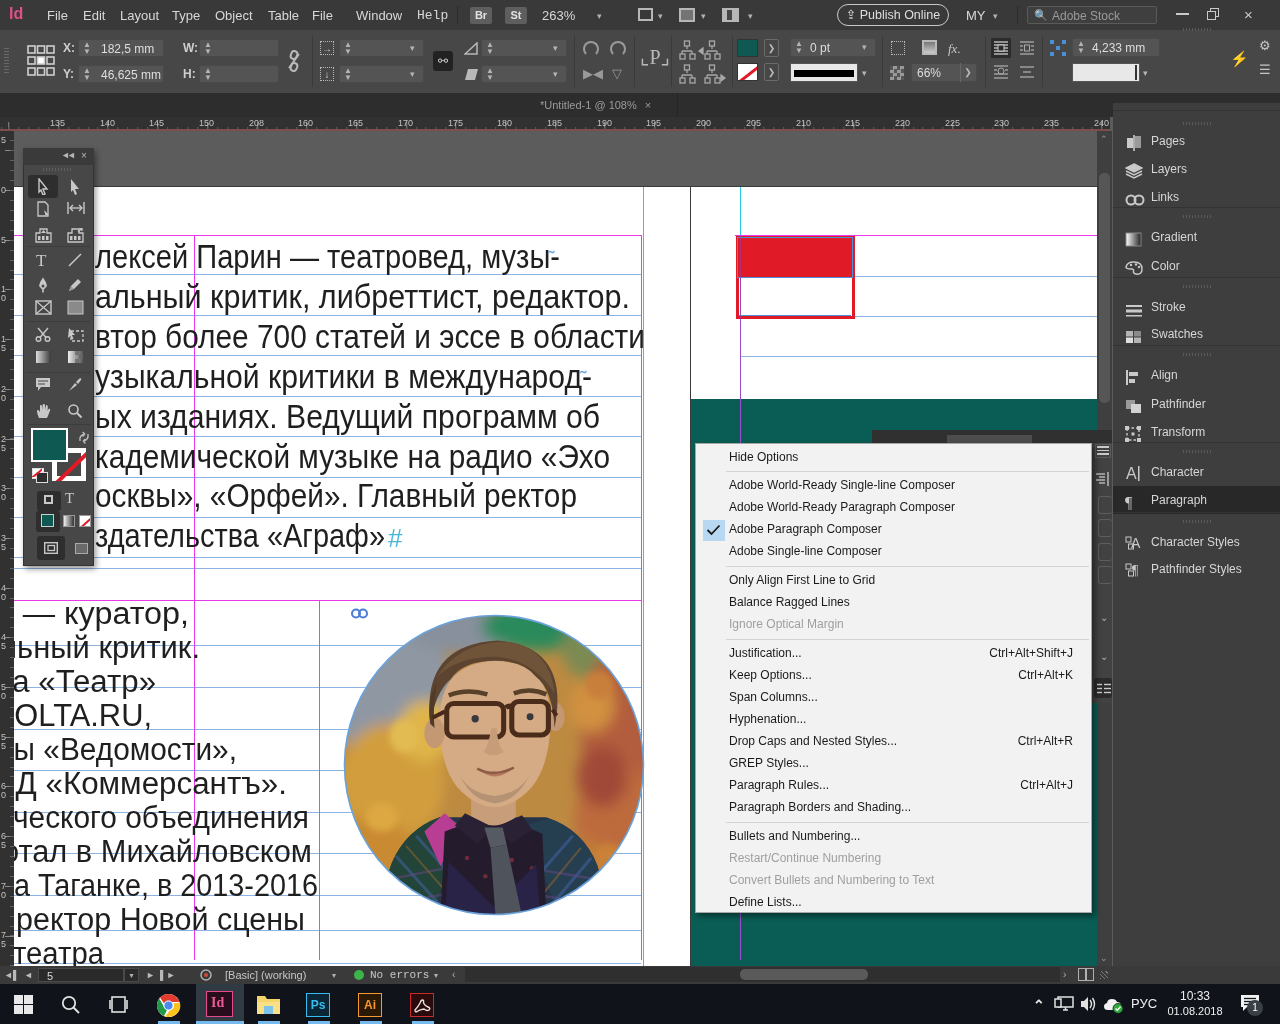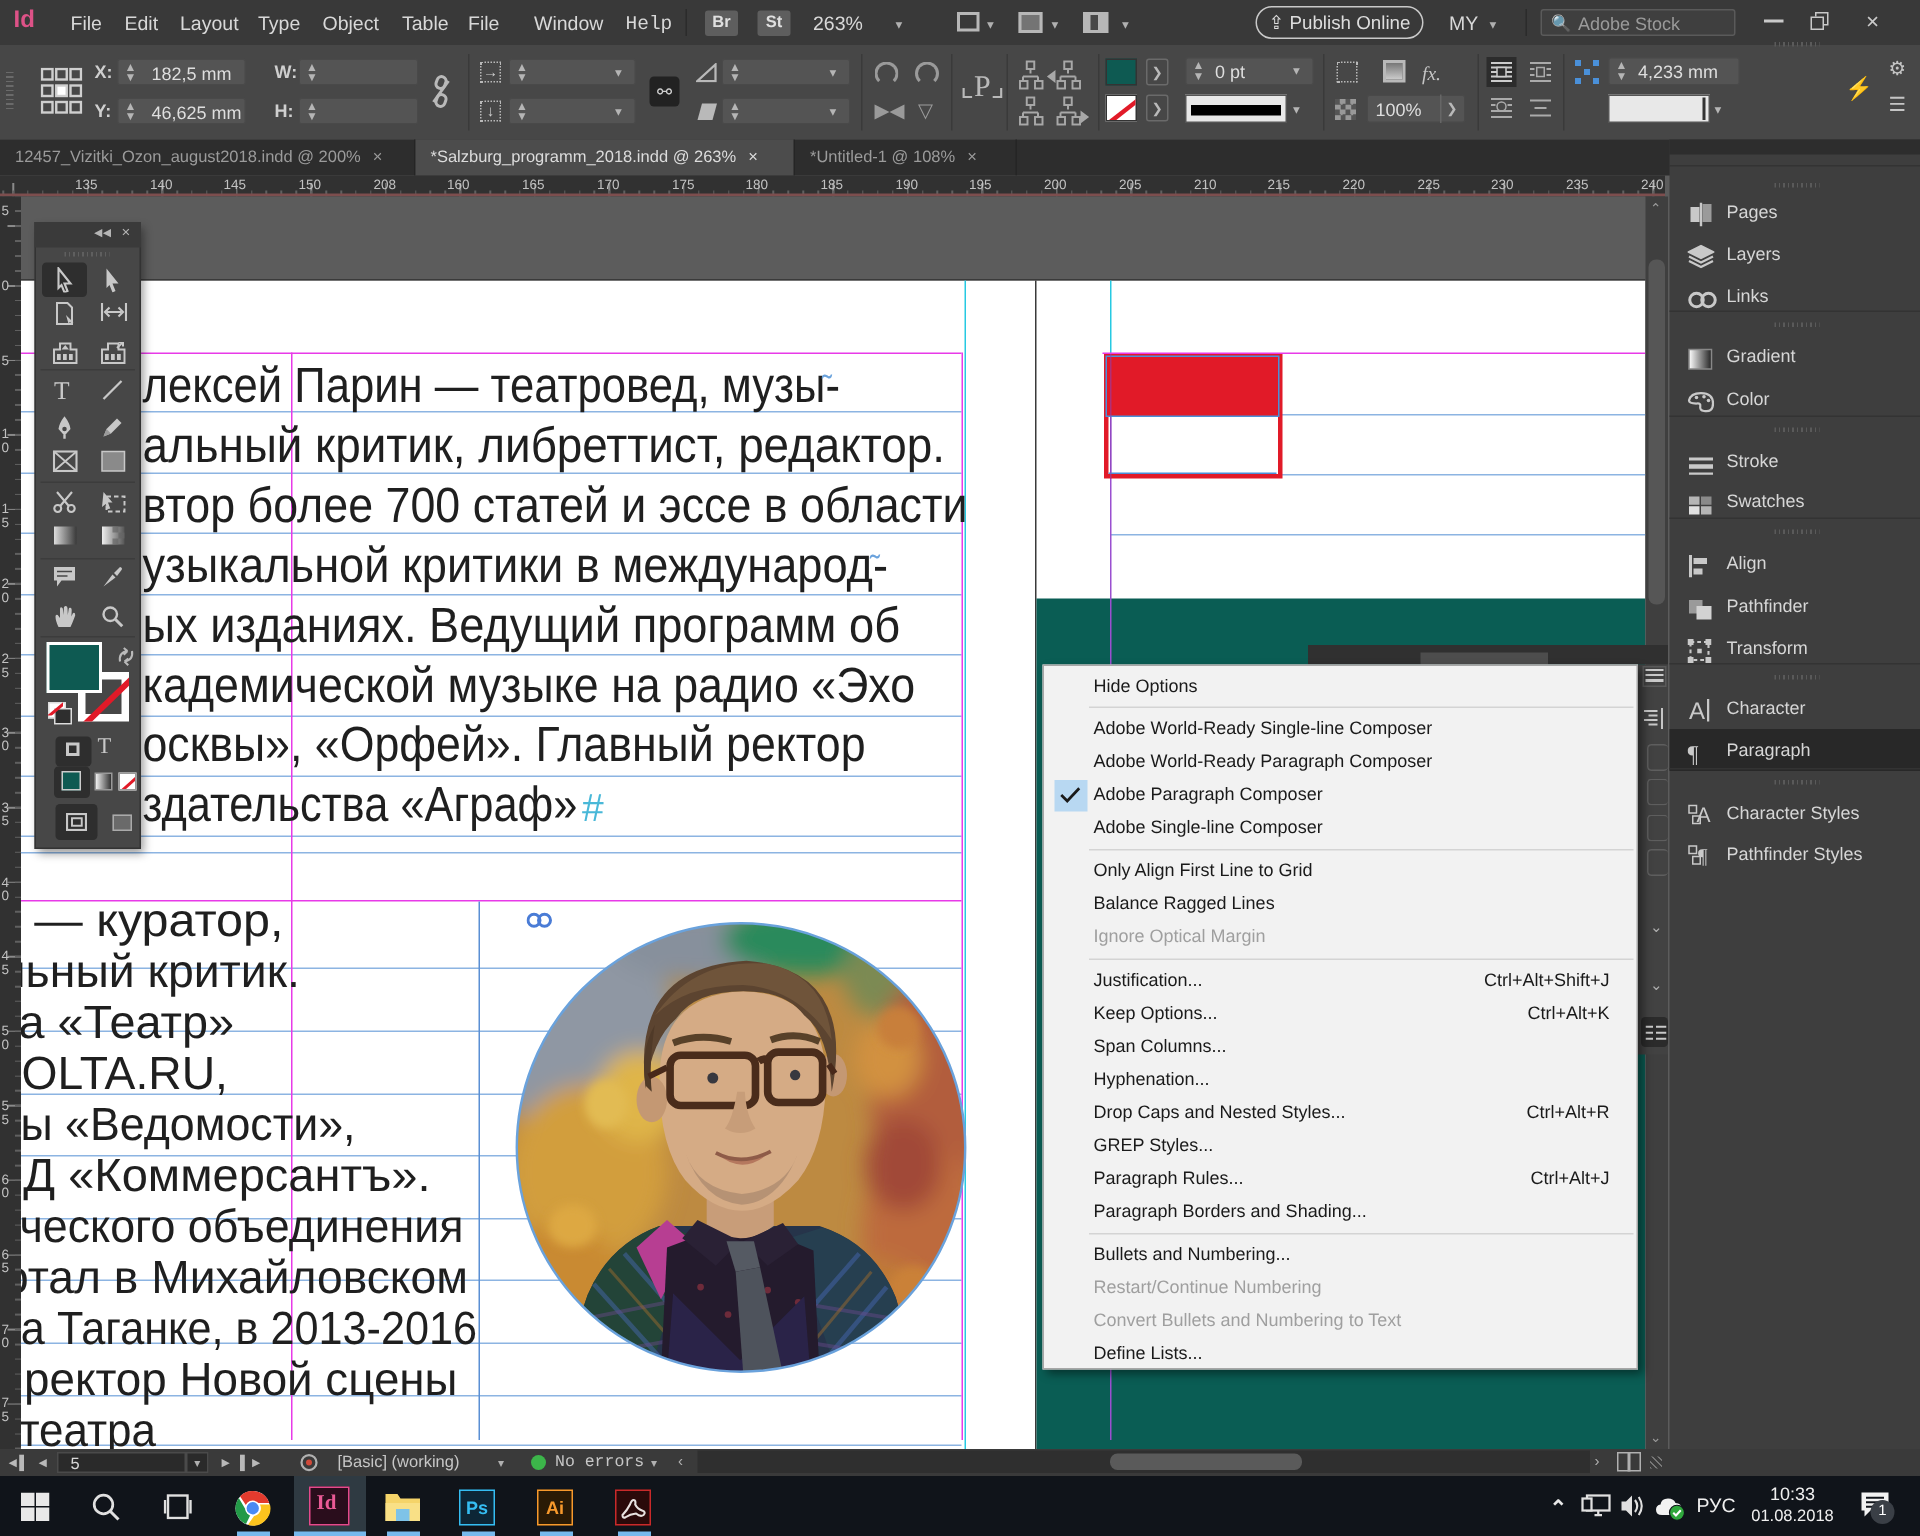--- a/index.html
+++ b/index.html
@@ -205,21 +205,21 @@
         <div style="position:absolute;left:3px;top:6px;width:60px;height:7px;background:#000;"></div>
       </div>
     <div class="chev" style="left:862px;top:38px;">▾</div>
     <div class="vsep" style="left:882px;"></div>
 
     <div class="abs" style="left:891px;top:11px;width:14px;height:14px;border:1.5px dotted #b9b9b9;"></div>
     <div class="abs" style="left:922px;top:10px;width:15px;height:15px;border:2px solid #b9b9b9;background:linear-gradient(to bottom,#777,#ccc);"></div>
     <div class="abs" style="left:948px;top:11px;color:#c5c5c5;font-size:13px;font-style:italic;font-family:'Liberation Serif',serif;">fx.</div>
     <div class="abs" style="left:890px;top:36px;width:14px;height:14px;background:repeating-conic-gradient(#999 0 25%,#555 0 50%) 0 0/7px 7px;"></div>
     <div class="fld" style="left:911px;top:33px;width:66px;height:19px;"></div>
-    <div class="ftxt" style="left:917px;top:36px;">100%</div>
+    <div class="ftxt" style="left:917px;top:36px;">66%</div>
     <div class="abs" style="left:960px;top:33px;width:15px;height:19px;border-left:1px solid #666;color:#b9b9b9;font-size:9px;text-align:center;line-height:18px;">❯</div>
     <div class="vsep" style="left:985px;"></div>
 
     <div class="abs" style="left:991px;top:8px;width:20px;height:20px;background:#2c2c2c;"></div>
     <svg class="abs" style="left:993px;top:10px;" width="16" height="16" viewBox="0 0 16 16">
         <g stroke="#ccc" stroke-width="1.3">
           <line x1="1" y1="2" x2="15" y2="2"></line>
           <line x1="1" y1="5" x2="15" y2="5"></line>
           <line x1="1" y1="8" x2="15" y2="8"></line>
           <line x1="1" y1="11" x2="15" y2="11"></line>
@@ -272,22 +272,20 @@
     <div class="abs" style="left:1072px;top:33px;width:68px;height:19px;background:#e8e8e8;border:1px solid #555;">
         <div style="position:absolute;right:2px;top:1px;width:2px;height:15px;background:#333;"></div>
       </div>
     <div class="chev" style="left:1143px;top:38px;">▾</div>
 
     <div class="abs" style="left:1230px;top:20px;color:#b9b9b9;font-size:15px;">⚡</div>
     <div class="abs" style="left:1259px;top:8px;color:#c5c5c5;font-size:13px;">⚙</div>
     <div class="abs" style="left:1259px;top:32px;color:#c5c5c5;font-size:13px;">☰</div>
   </div>
   <div class="abs" id="tabbar">
-    <div class="tab" style="left:0;width:277px;">12457_Vizitki_Ozon_august2018.indd @ 200%<span class="tabx">×</span></div>
-    <div class="tab active" style="left:277px;width:253px;">*Salzburg_programm_2018.indd @ 263%<span class="tabx">×</span></div>
     <div class="tab" style="left:530px;width:148px;">*Untitled-1 @ 108%<span class="tabx">×</span></div>
   </div>
   <div class="abs" id="rulerH">
       <div style="position:absolute;left:0;top:0;width:1110px;height:14px;background-image:repeating-linear-gradient(to right,#606060 0 1px,transparent 1px 9.94px),repeating-linear-gradient(to right,#8a8a8a 0 1px,transparent 1px 49.699999999999996px);background-size:100% 4px,100% 9px;background-position:left 8.2px bottom 0,left 8.2px bottom 0;background-repeat:repeat-x;"></div>
       <div class="rnum" style="left:50px;top:1px;">135</div>
       <div class="rnum" style="left:100px;top:1px;">140</div>
       <div class="rnum" style="left:149px;top:1px;">145</div>
       <div class="rnum" style="left:199px;top:1px;">150</div>
       <div class="rnum" style="left:249px;top:1px;">208</div>
       <div class="rnum" style="left:298px;top:1px;">160</div>

